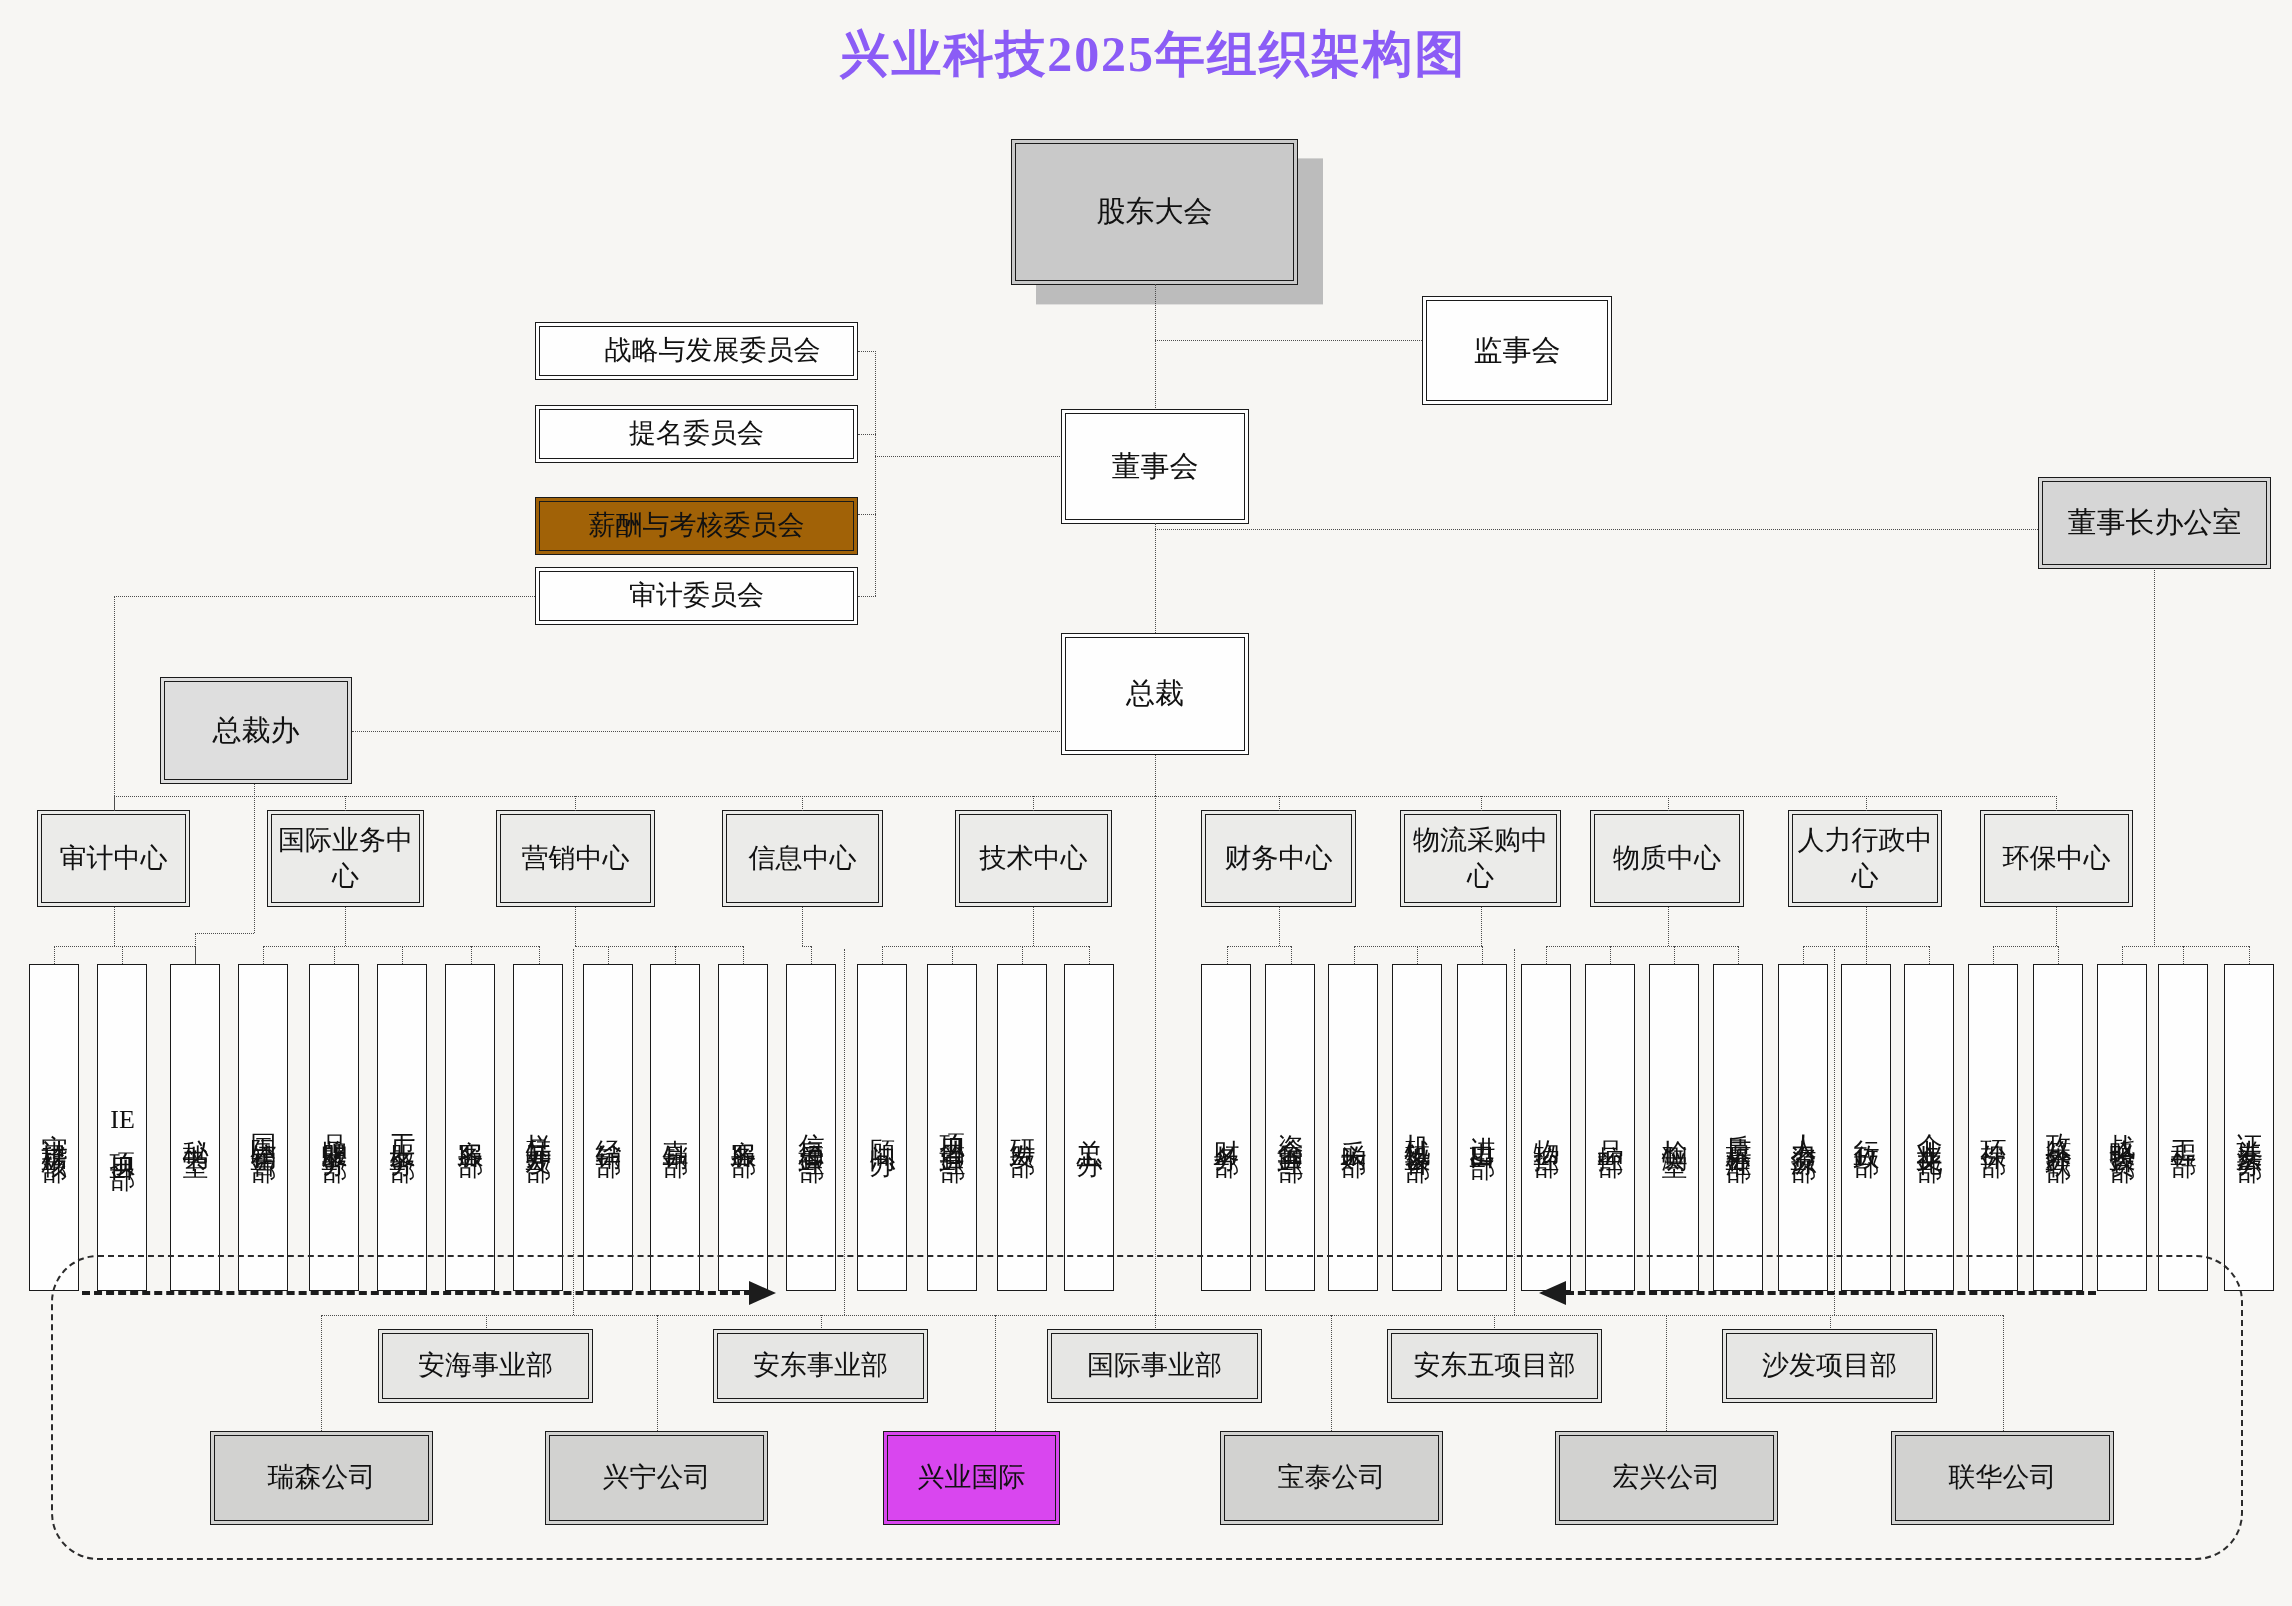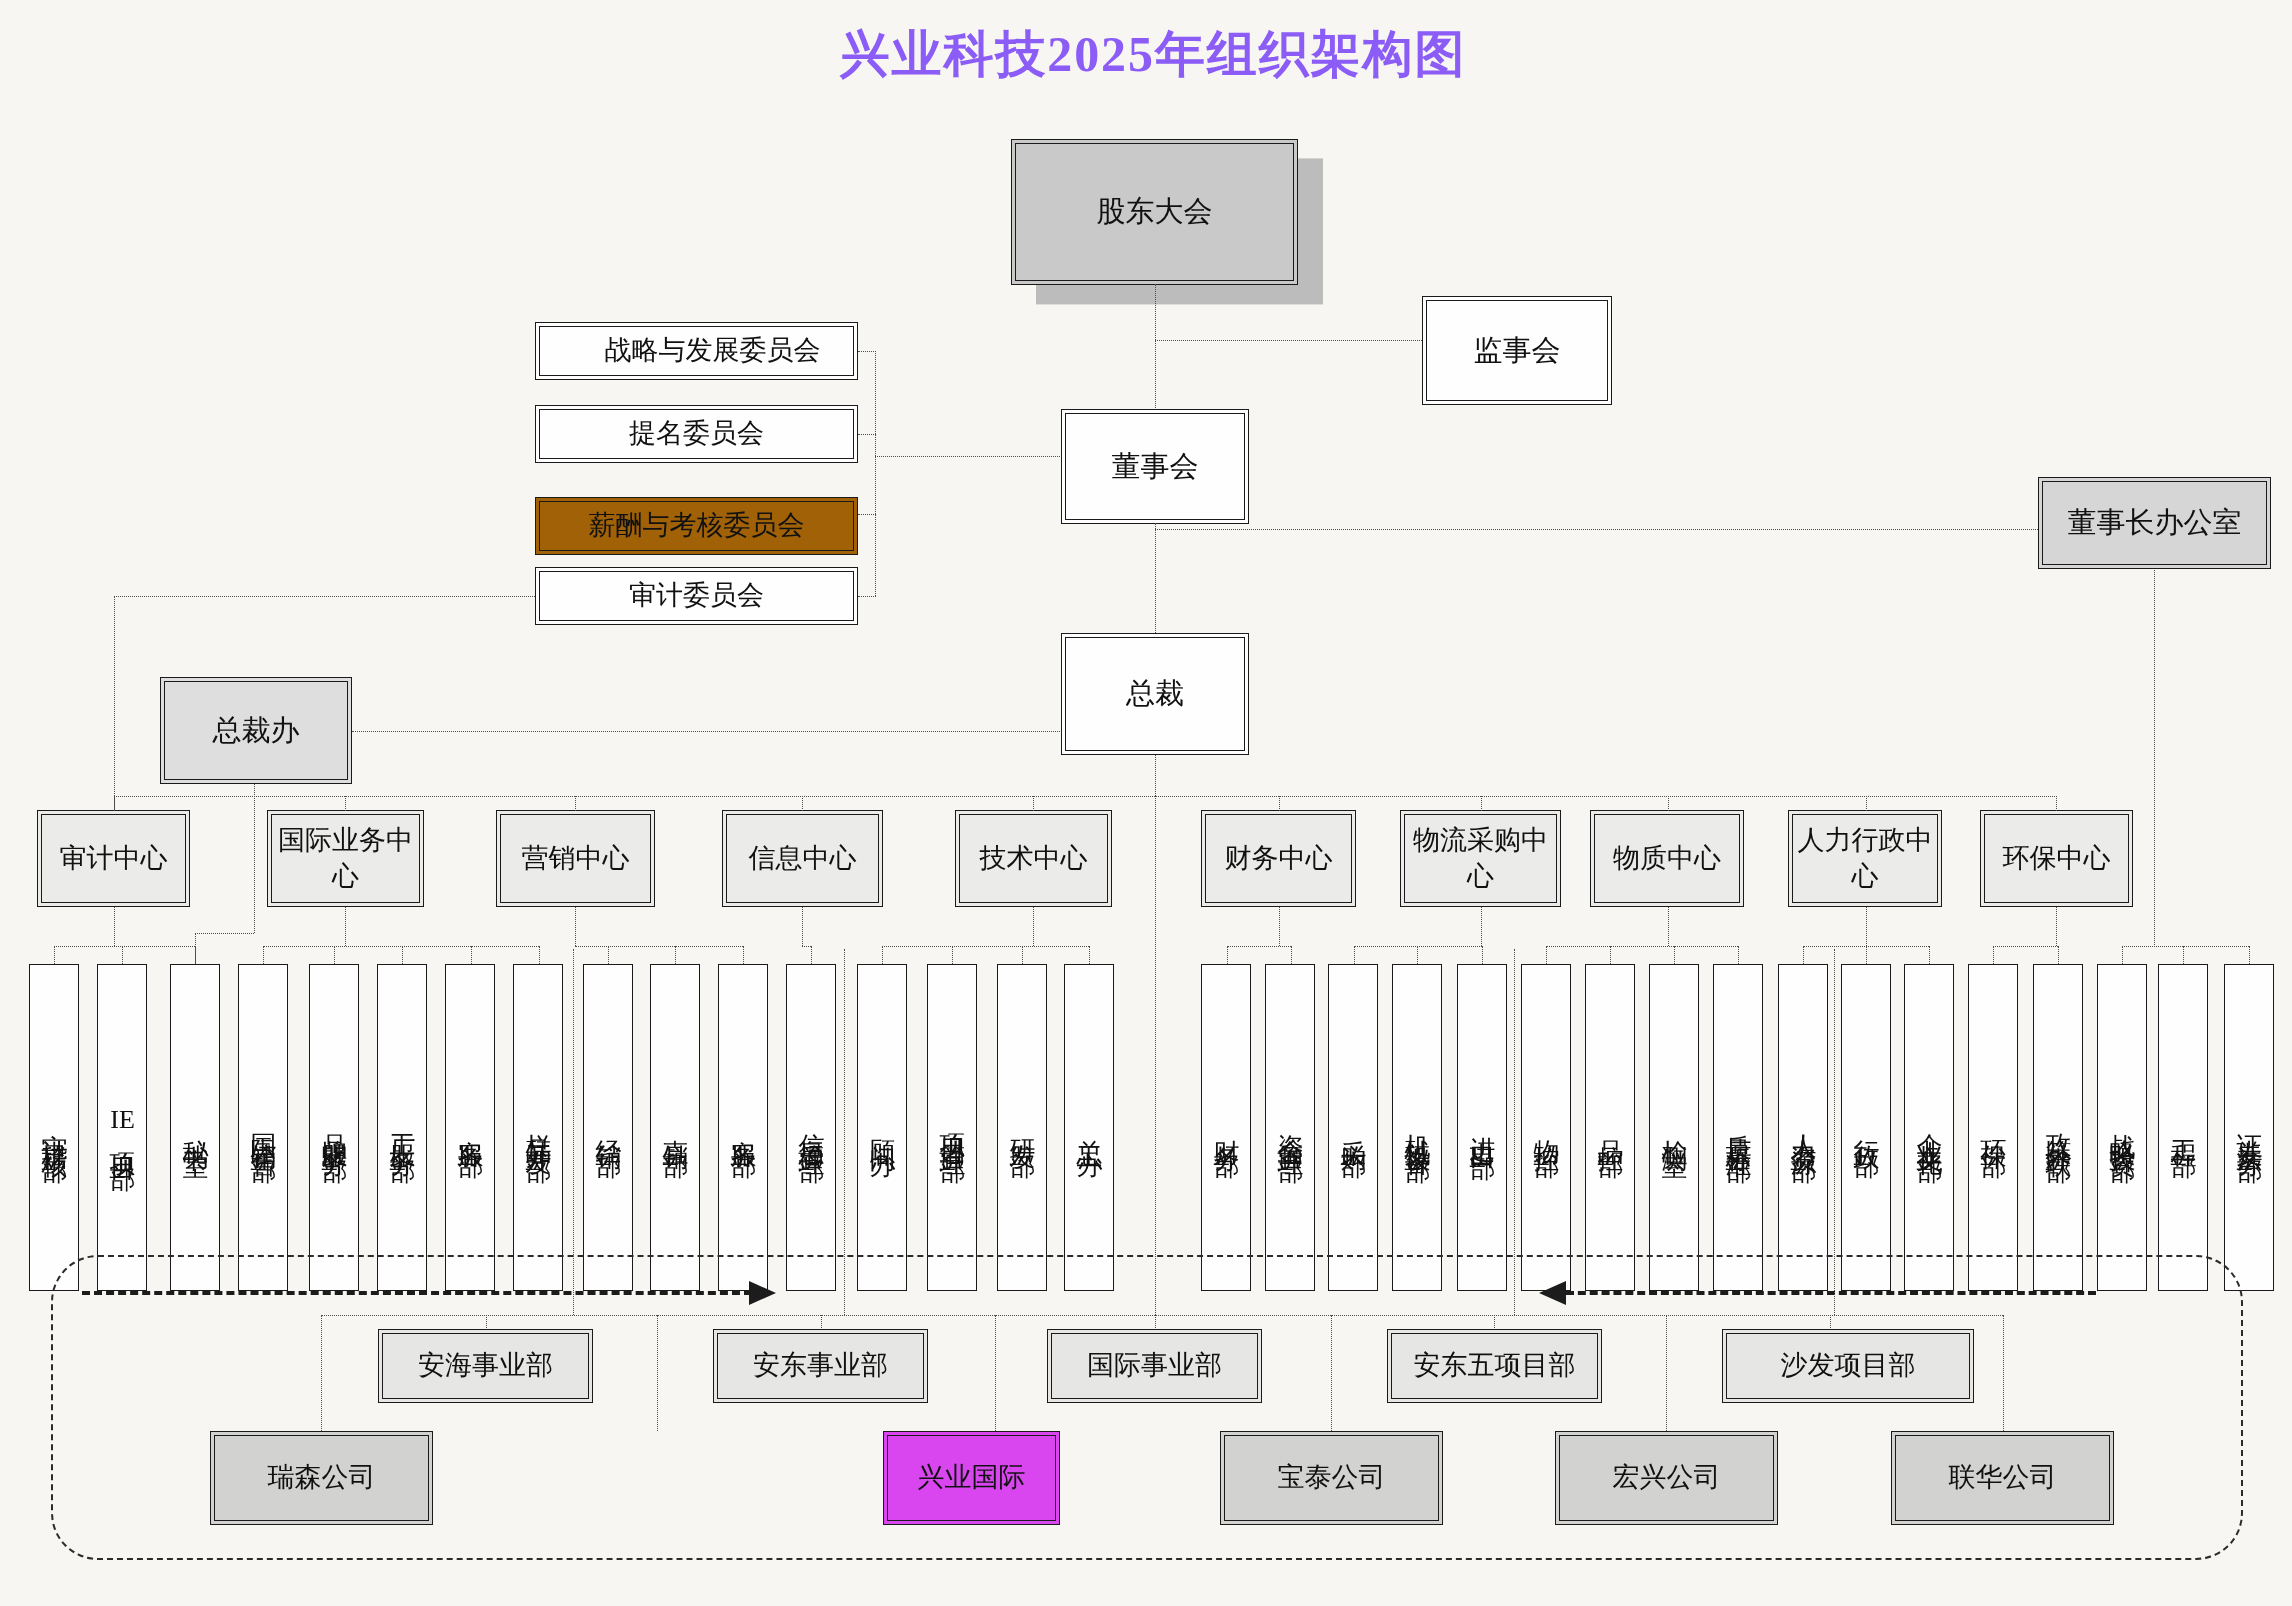--- a/index.html
+++ b/index.html
@@ -291,28 +291,31 @@
     </div>
     <div class="vline" style="left: 1155px; top: 1315px; height: 14.6px;"></div>
     <div class="box dbl" style="left: 1047px; top: 1329px; width: 215px; height: 74px; background: rgb(230, 230, 228);">
       <span class="lbl small">国际事业部</span>
     </div>
     <div class="vline" style="left: 1494px; top: 1315px; height: 14.6px;"></div>
     <div class="box dbl" style="left: 1387px; top: 1329px; width: 215px; height: 74px; background: rgb(230, 230, 228);">
       <span class="lbl small">安东五项目部</span>
     </div>
     <div class="vline" style="left: 1830px; top: 1315px; height: 14.6px;"></div>
-    <div class="box dbl" style="left: 1722px; top: 1329px; width: 252px; height: 74px; background: rgb(230, 230, 228);">
+    <div class="box dbl" style="left: 1722px; top: 1329px; width: 215px; height: 74px; background: rgb(230, 230, 228);">
       <span class="lbl small">沙发项目部</span>
     </div>
     <div class="vline" style="left: 321px; top: 1315px; height: 116px;"></div>
     <div class="box dbl" style="left: 210px; top: 1431px; width: 223px; height: 94px; background: rgb(210, 210, 208);">
       <span class="lbl small">瑞森公司</span>
     </div>
     <div class="vline" style="left: 657px; top: 1315px; height: 116px;"></div>
+    <div class="box dbl" style="left: 545px; top: 1431px; width: 223px; height: 94px; background: rgb(210, 210, 208);">
+      <span class="lbl small">兴宁公司</span>
+    </div>
     <div class="vline" style="left: 995px; top: 1315px; height: 116px;"></div>
     <div class="box dbl" style="left: 883px; top: 1431px; width: 177px; height: 94px; background: #d946ef;">
       <span class="lbl small">兴业国际</span>
     </div>
     <div class="vline" style="left: 1331px; top: 1315px; height: 116px;"></div>
     <div class="box dbl" style="left: 1220px; top: 1431px; width: 223px; height: 94px; background: rgb(210, 210, 208);">
       <span class="lbl small">宝泰公司</span>
     </div>
     <div class="vline" style="left: 1666px; top: 1315px; height: 116px;"></div>
     <div class="box dbl" style="left: 1555px; top: 1431px; width: 223px; height: 94px; background: rgb(210, 210, 208);">

